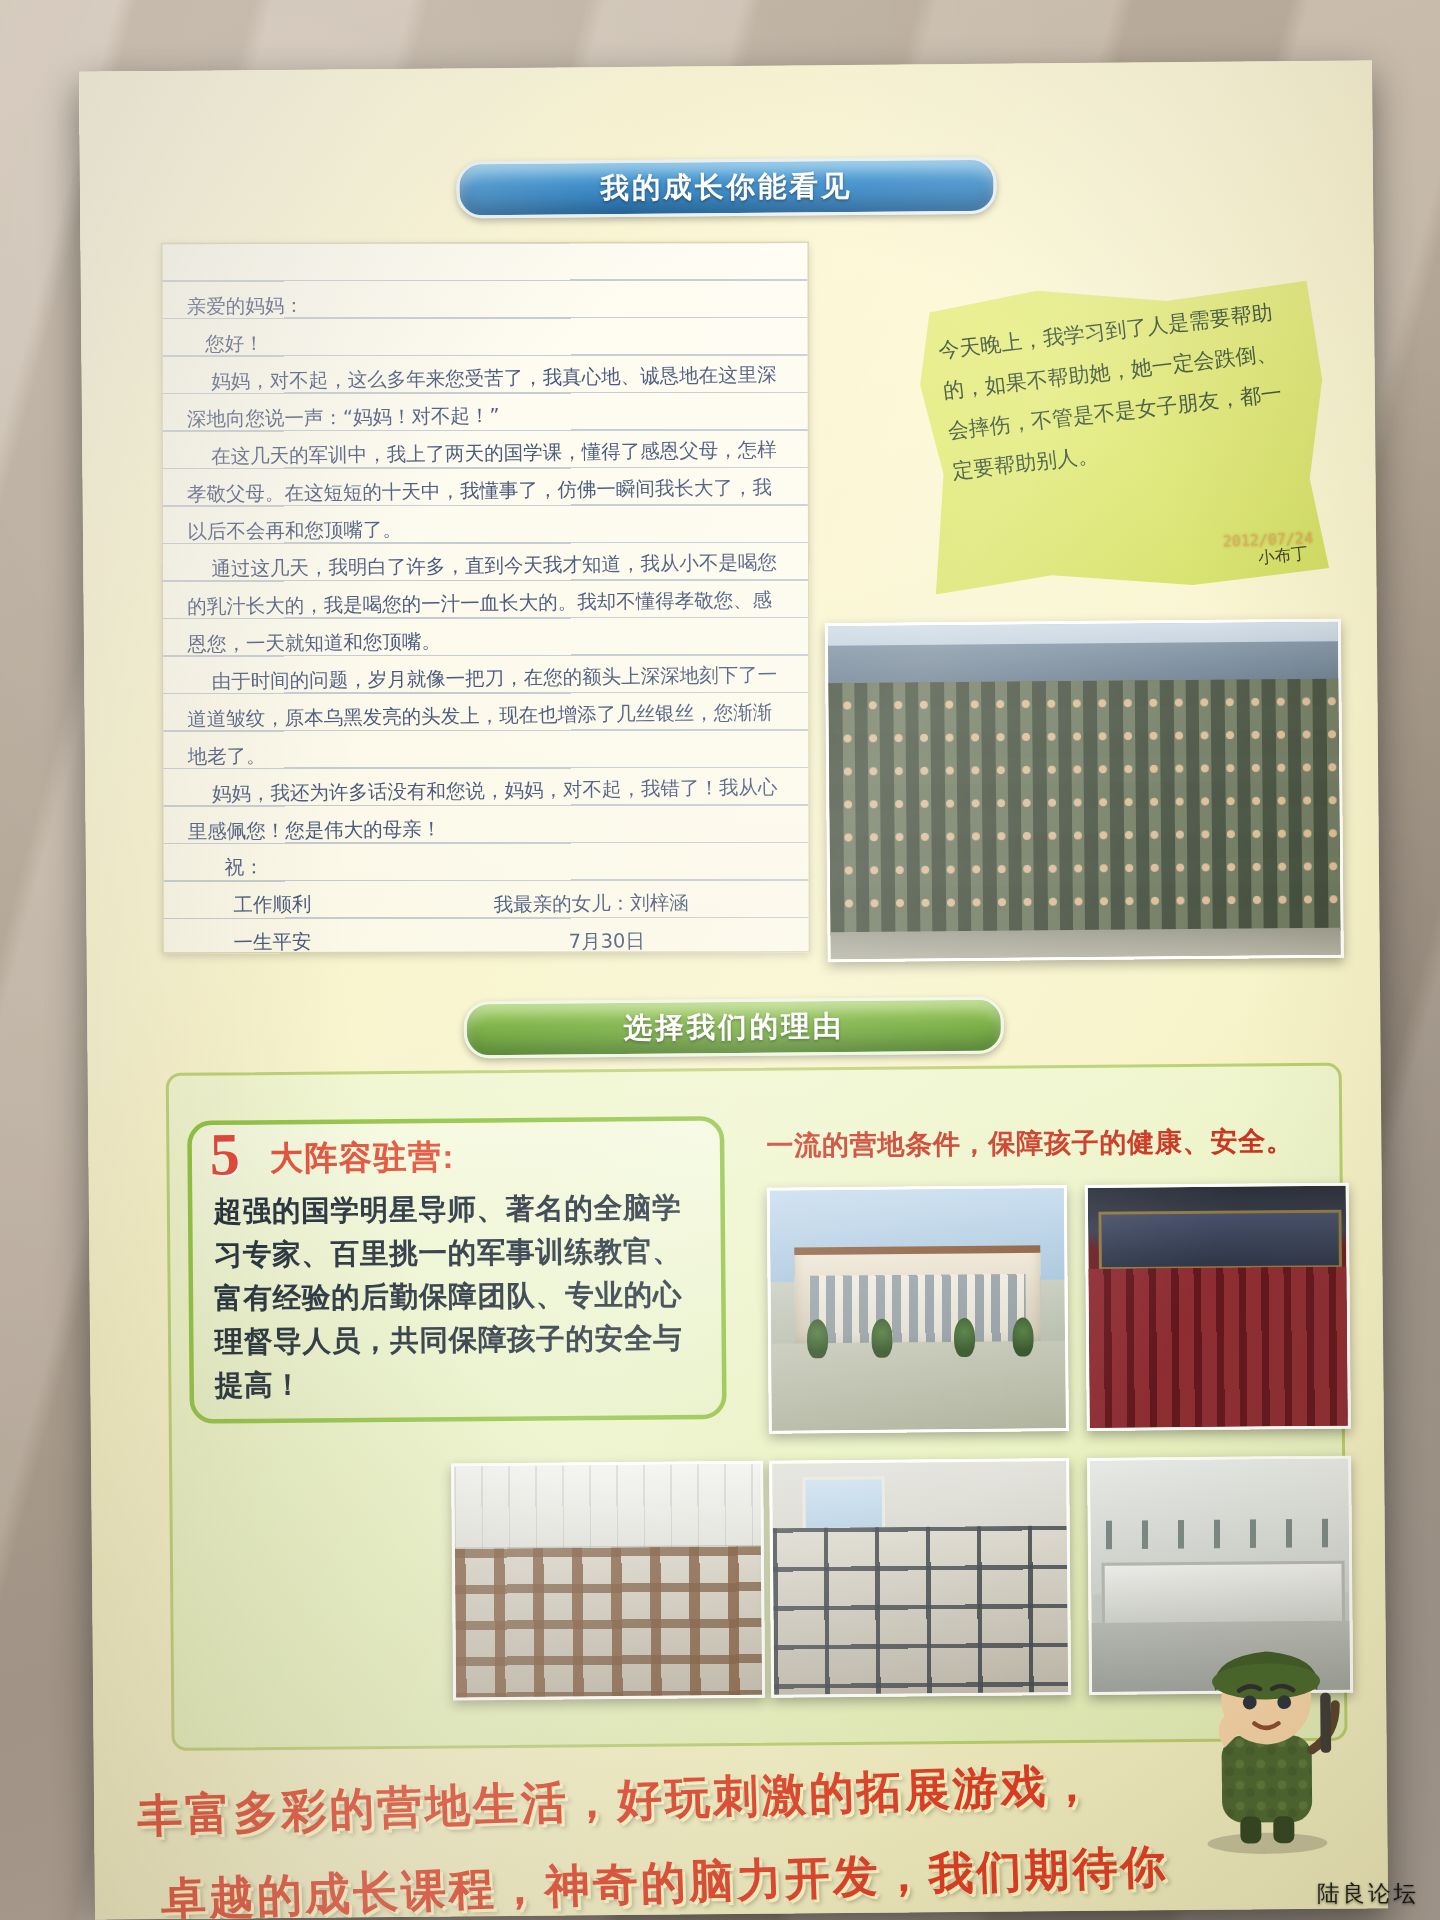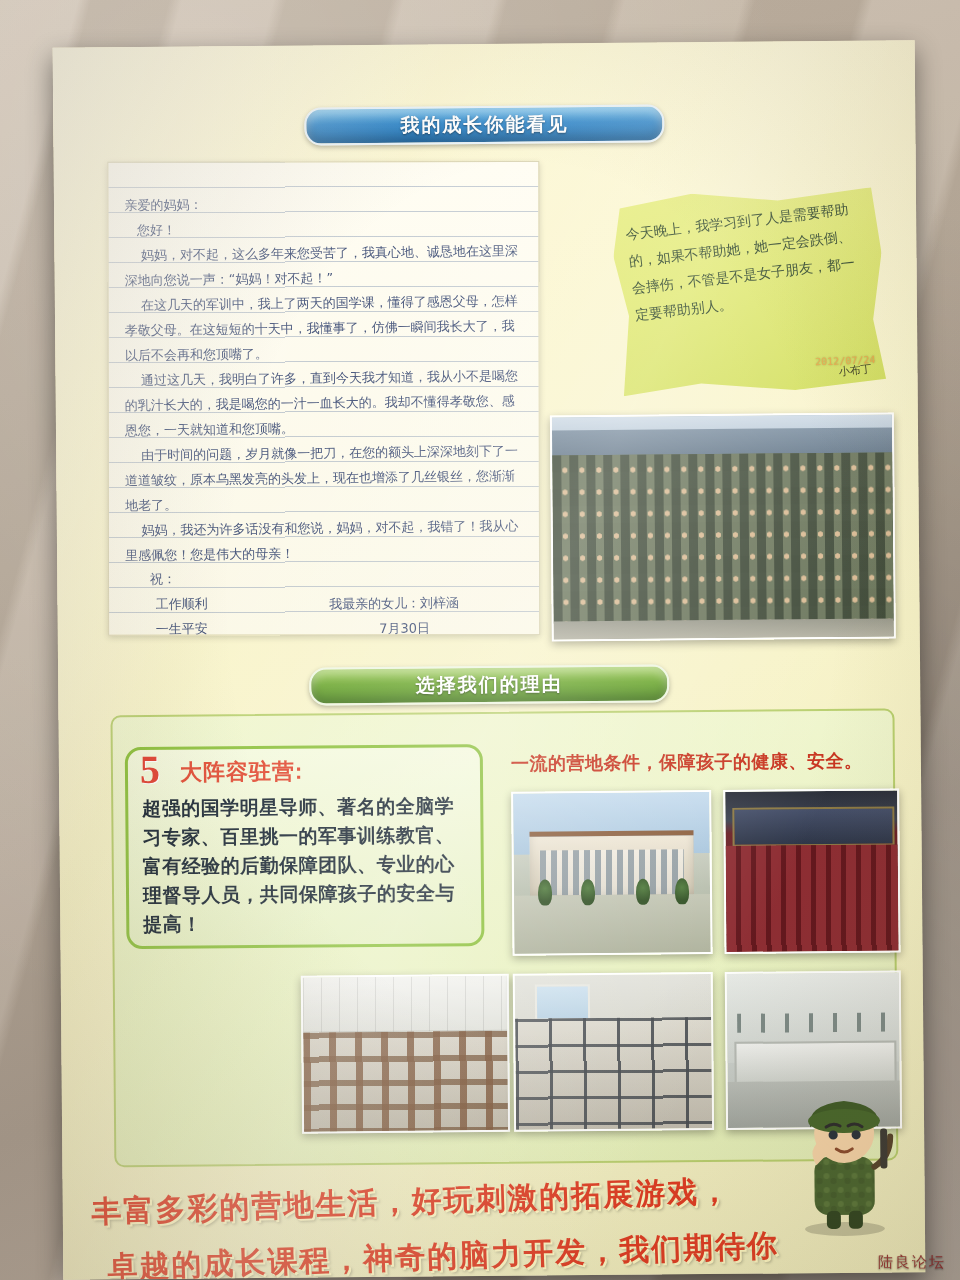--- a/index.html
+++ b/index.html
@@ -204,21 +204,21 @@
     color:#e03b22;font-size:30px;line-height:56px;letter-spacing:2px;
     text-shadow:2px 2px 0 #fff9c4, 3px 3px 3px rgba(0,0,0,.25);
     transform:rotate(-1.4deg);
   }
 
   
   .mascot{position:absolute;right:16px;bottom:36px;width:128px;height:150px;z-index:7;}
 
   
   .watermark{
-    position:absolute;right:14px;bottom:8px;color:#7f1d1d;opacity:.85;
+    position:absolute;right:14px;bottom:8px;color:#000000;opacity:.85;
     font-size:15px;letter-spacing:2px;text-shadow:0 1px 2px rgba(0,0,0,.6);z-index:20;
   }
 </style>
 </head>
 <body>
 
 <div class="backdrop"></div>
 
 <div class="page">
 

